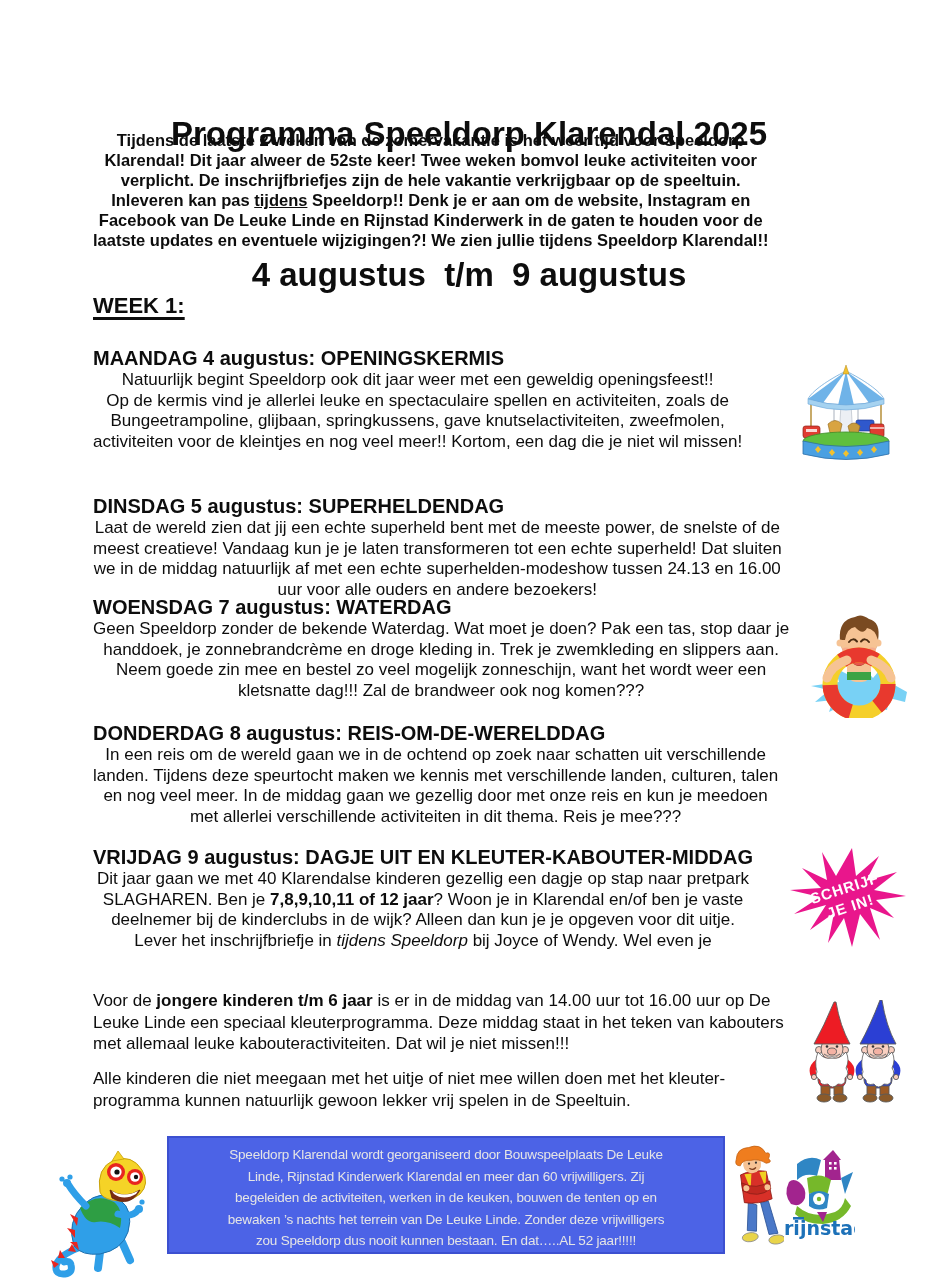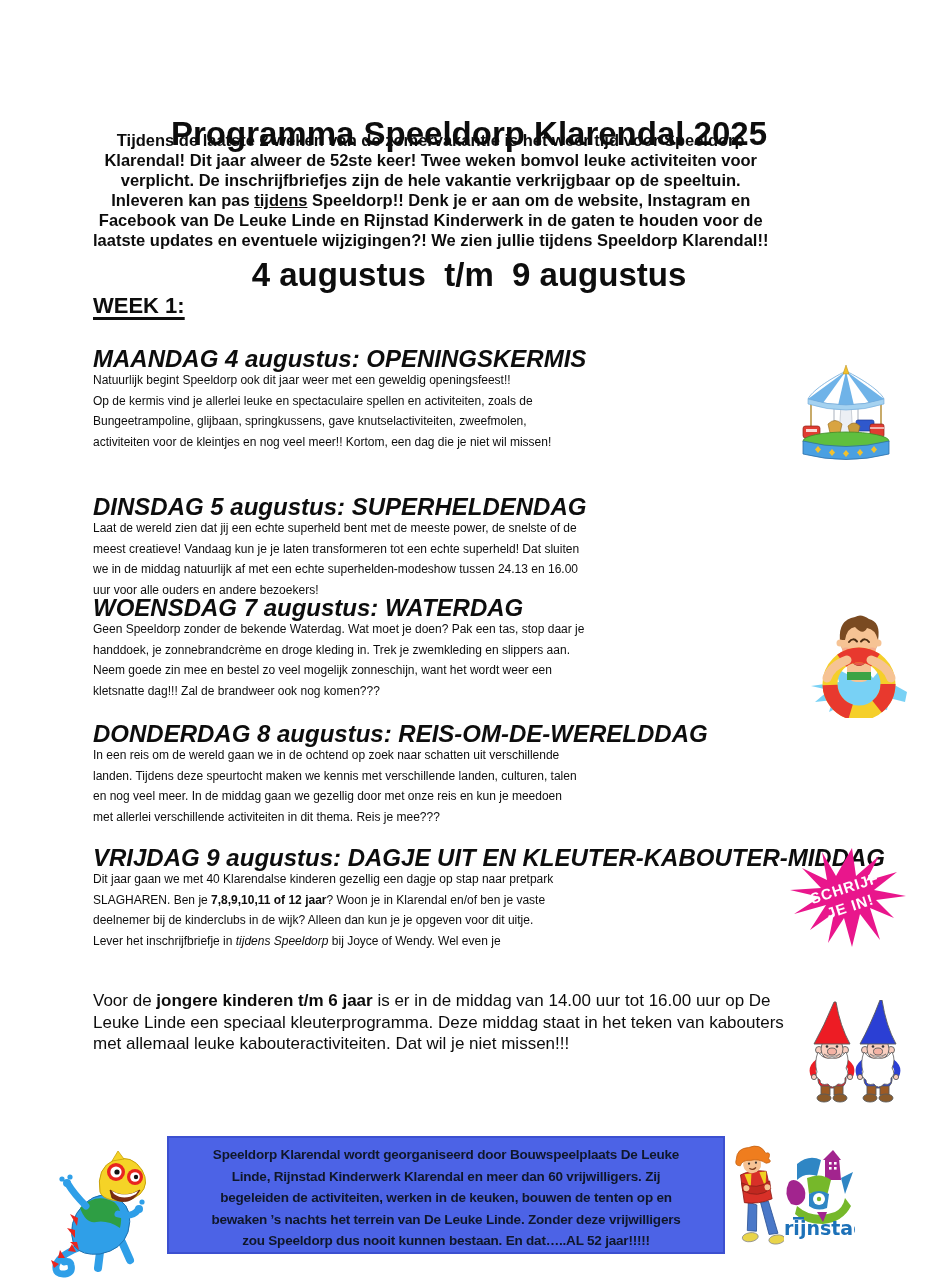--- a/index.html
+++ b/index.html
@@ -8,30 +8,30 @@
   .title-block{position:absolute;top:16px;left:0;width:938px;text-align:center;
                font-weight:bold;font-size:33px;line-height:47px;white-space:pre;}
   .intro{position:absolute;left:93px;top:130px;font-size:16.5px;font-weight:bold;line-height:20px;text-align:center;}
   .ln{white-space:nowrap;}
   .u{text-decoration:underline;}
   .b{font-weight:bold;}
   .i{font-style:italic;}
   .week1{position:absolute;left:93px;top:293px;font-size:22px;font-weight:bold;
          text-decoration:underline;text-underline-offset:4px;text-decoration-thickness:3px;}
   .day{position:absolute;left:93px;}
-  .day h2{font-size:24px;line-height:23px;margin:0;font-weight:bold;font-style:italic;}
-  .day .ln{font-size:12px;line-height:20.5px;}
+  .day h2{font-size:20px;line-height:23px;margin:0;font-weight:bold;}
+  .day .ln{font-size:17px;line-height:20.5px;text-align:center;}
   .para{position:absolute;left:93px;}
   .para .ln{font-size:17px;line-height:21.5px;}
   #sec-maandag{top:347px;} #sec-dinsdag{top:495px;} #sec-woensdag{top:596px;}
   #sec-donderdag{top:722px;} #sec-vrijdag{top:846px;}
   #par-kleuter{top:990px;} #par-vrijspelen{top:1068px;}
   .footer-box{position:absolute;left:167px;top:1136px;width:558px;height:118px;
               background:#4c63e6;border:2px solid #3c50d0;box-sizing:border-box;
-              color:#0f172a;font-weight:bold;font-size:13.5px;line-height:21.5px;
+              color:#e5e5e5;font-weight:normal;font-size:13.5px;line-height:21.5px;
               letter-spacing:-0.2px;text-align:center;padding-top:6px;}
   .footer-box .ln{white-space:nowrap;}
   .art{position:absolute;}
   #art-carousel{left:798px;top:364px;}
   #art-swimboy{left:803px;top:610px;}
   #art-burst{left:790px;top:848px;}
   #art-gnomes{left:808px;top:1000px;}
   #art-chameleon{left:44px;top:1148px;}
   #art-leaningboy{left:728px;top:1143px;}
   #art-rijnstad{left:783px;top:1150px;}
@@ -98,20 +98,24 @@
     <div class="ln">deelnemer bij de kinderclubs in de wijk? Alleen dan kun je je opgeven voor dit uitje.</div>
     <div class="ln"><span>Lever het inschrijfbriefje in </span><span class="i">tijdens Speeldorp</span><span> bij Joyce of Wendy. Wel even je</span></div>
   </div>
 
   <div class="para" id="par-kleuter">
     <div class="ln"><span>Voor de </span><span class="b">jongere kinderen t/m 6 jaar</span><span> is er in de middag van 14.00 uur tot 16.00 uur op De</span></div>
     <div class="ln">Leuke Linde een speciaal kleuterprogramma. Deze middag staat in het teken van kabouters</div>
     <div class="ln">met allemaal leuke kabouteractiviteiten. Dat wil je niet missen!!!</div>
   </div>
 
+  <div class="para" id="par-vrijspelen">
+    <div class="ln">Alle kinderen die niet meegaan met het uitje of niet mee willen doen met het kleuter-</div>
+    <div class="ln">programma kunnen natuurlijk gewoon lekker vrij spelen in de Speeltuin.</div>
+  </div>
 
   <div class="footer-box">
     <div class="ln">Speeldorp Klarendal wordt georganiseerd door Bouwspeelplaats De Leuke</div>
     <div class="ln">Linde, Rijnstad Kinderwerk Klarendal en meer dan 60 vrijwilligers. Zij</div>
     <div class="ln">begeleiden de activiteiten, werken in de keuken, bouwen de tenten op en</div>
     <div class="ln">bewaken ’s nachts het terrein van De Leuke Linde. Zonder deze vrijwilligers</div>
     <div class="ln">zou Speeldorp dus nooit kunnen bestaan. En dat…..AL 52 jaar!!!!!</div>
   </div>
 
   <svg class="art" id="art-carousel" width="96" height="100" viewBox="0 0 96 100">

